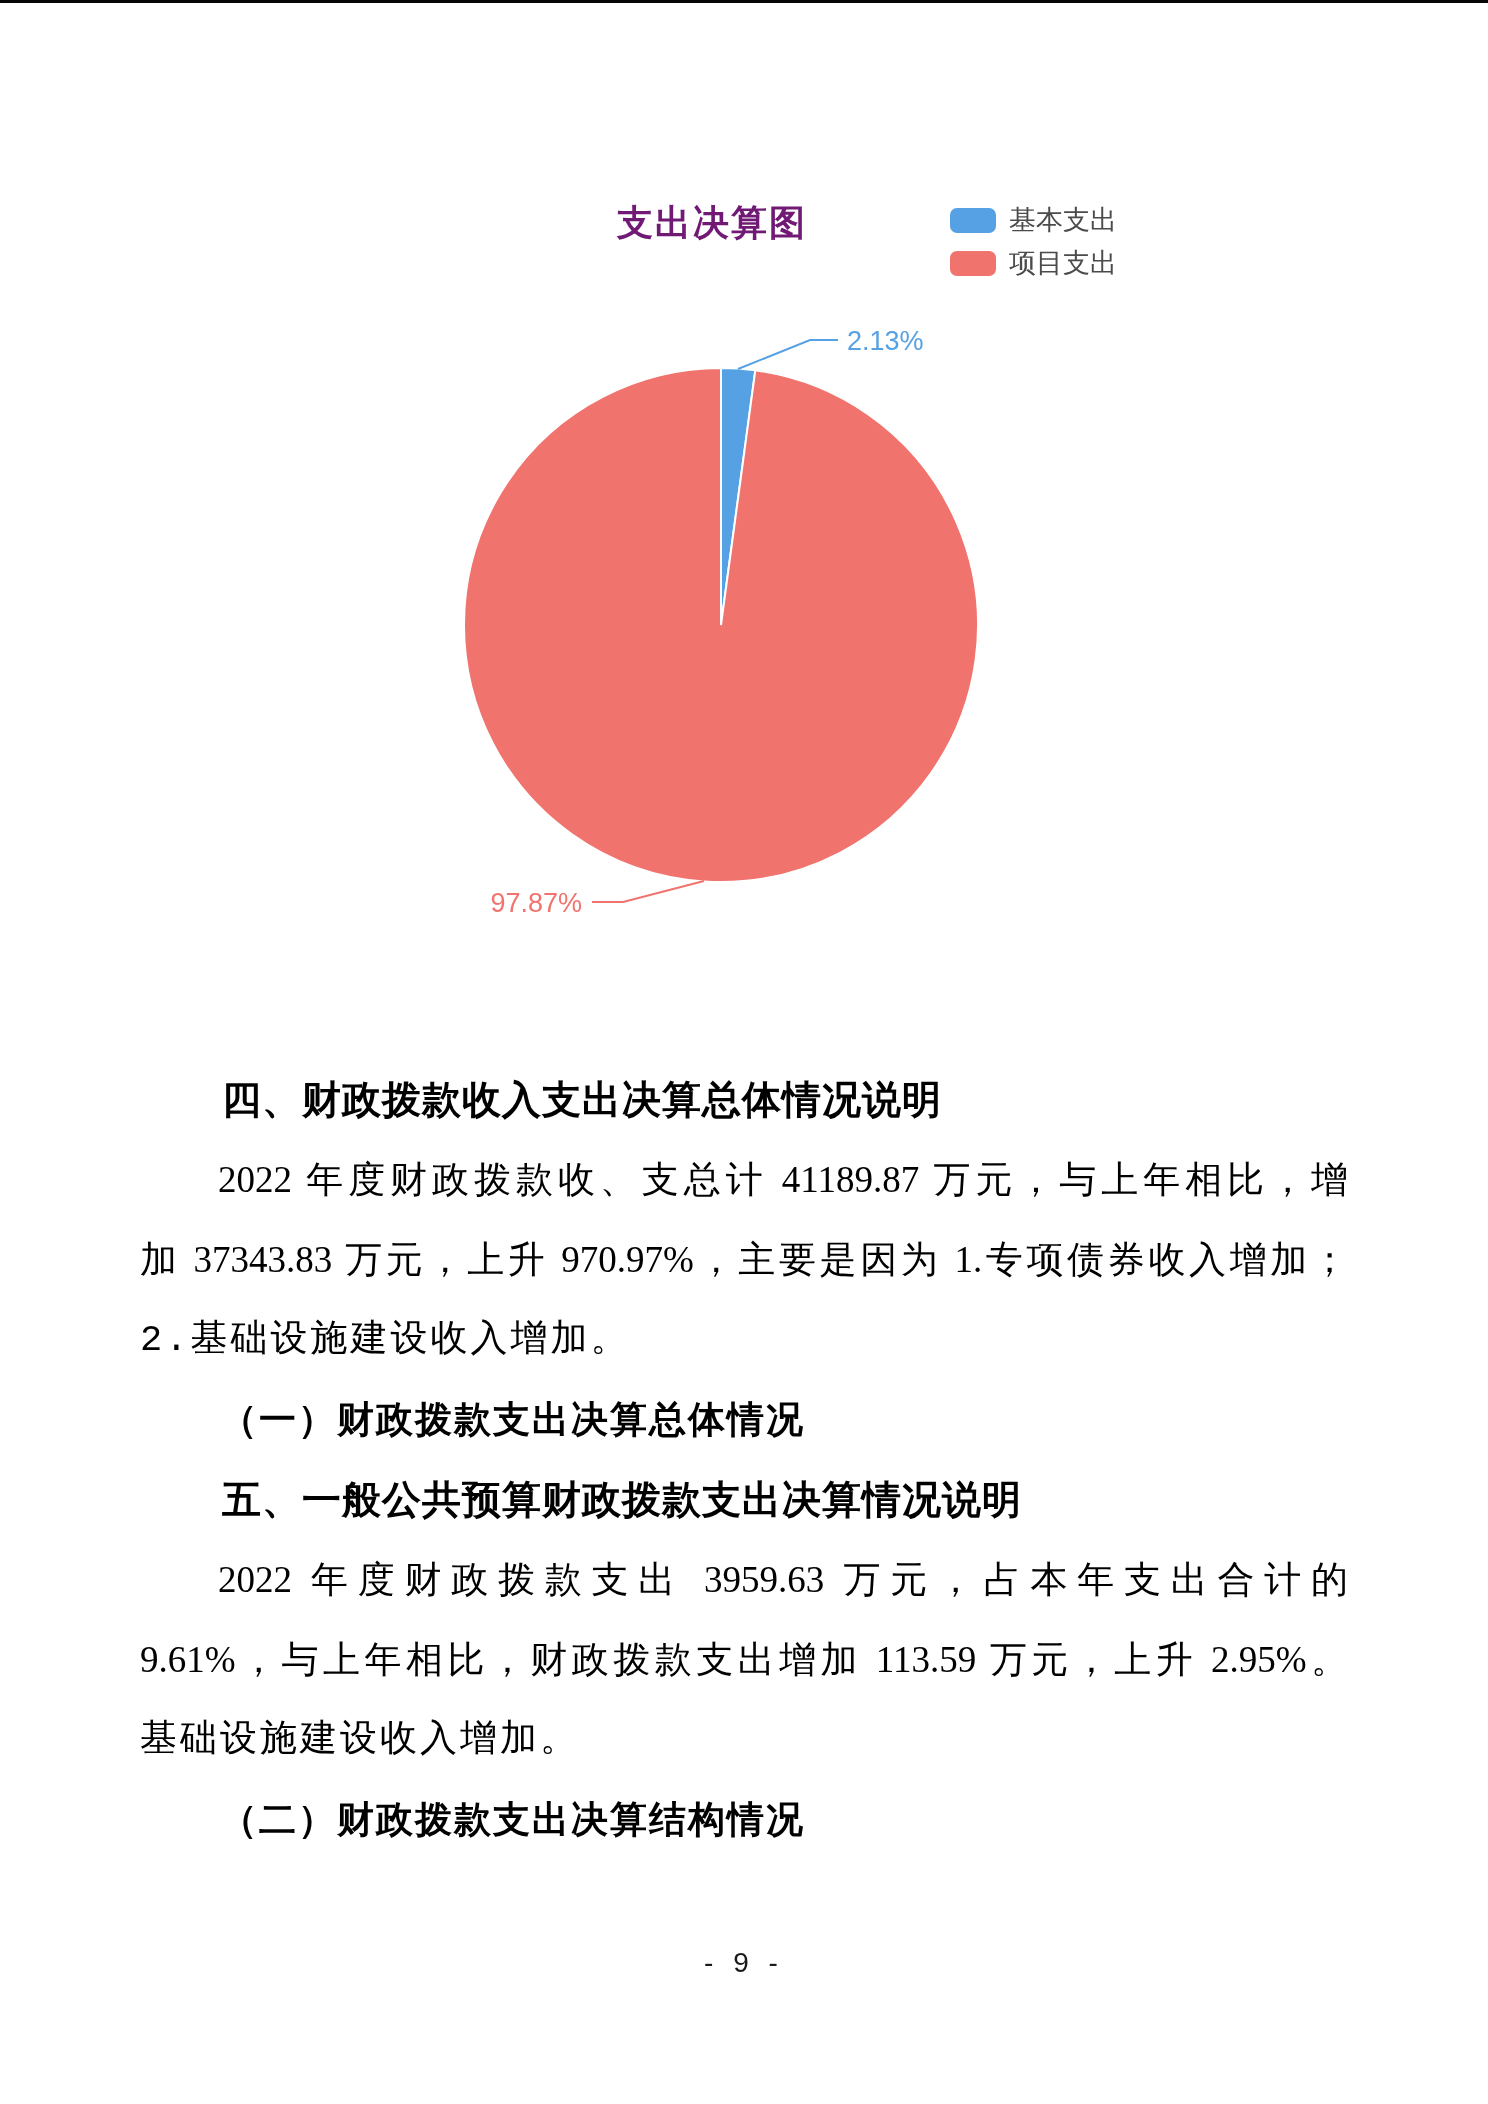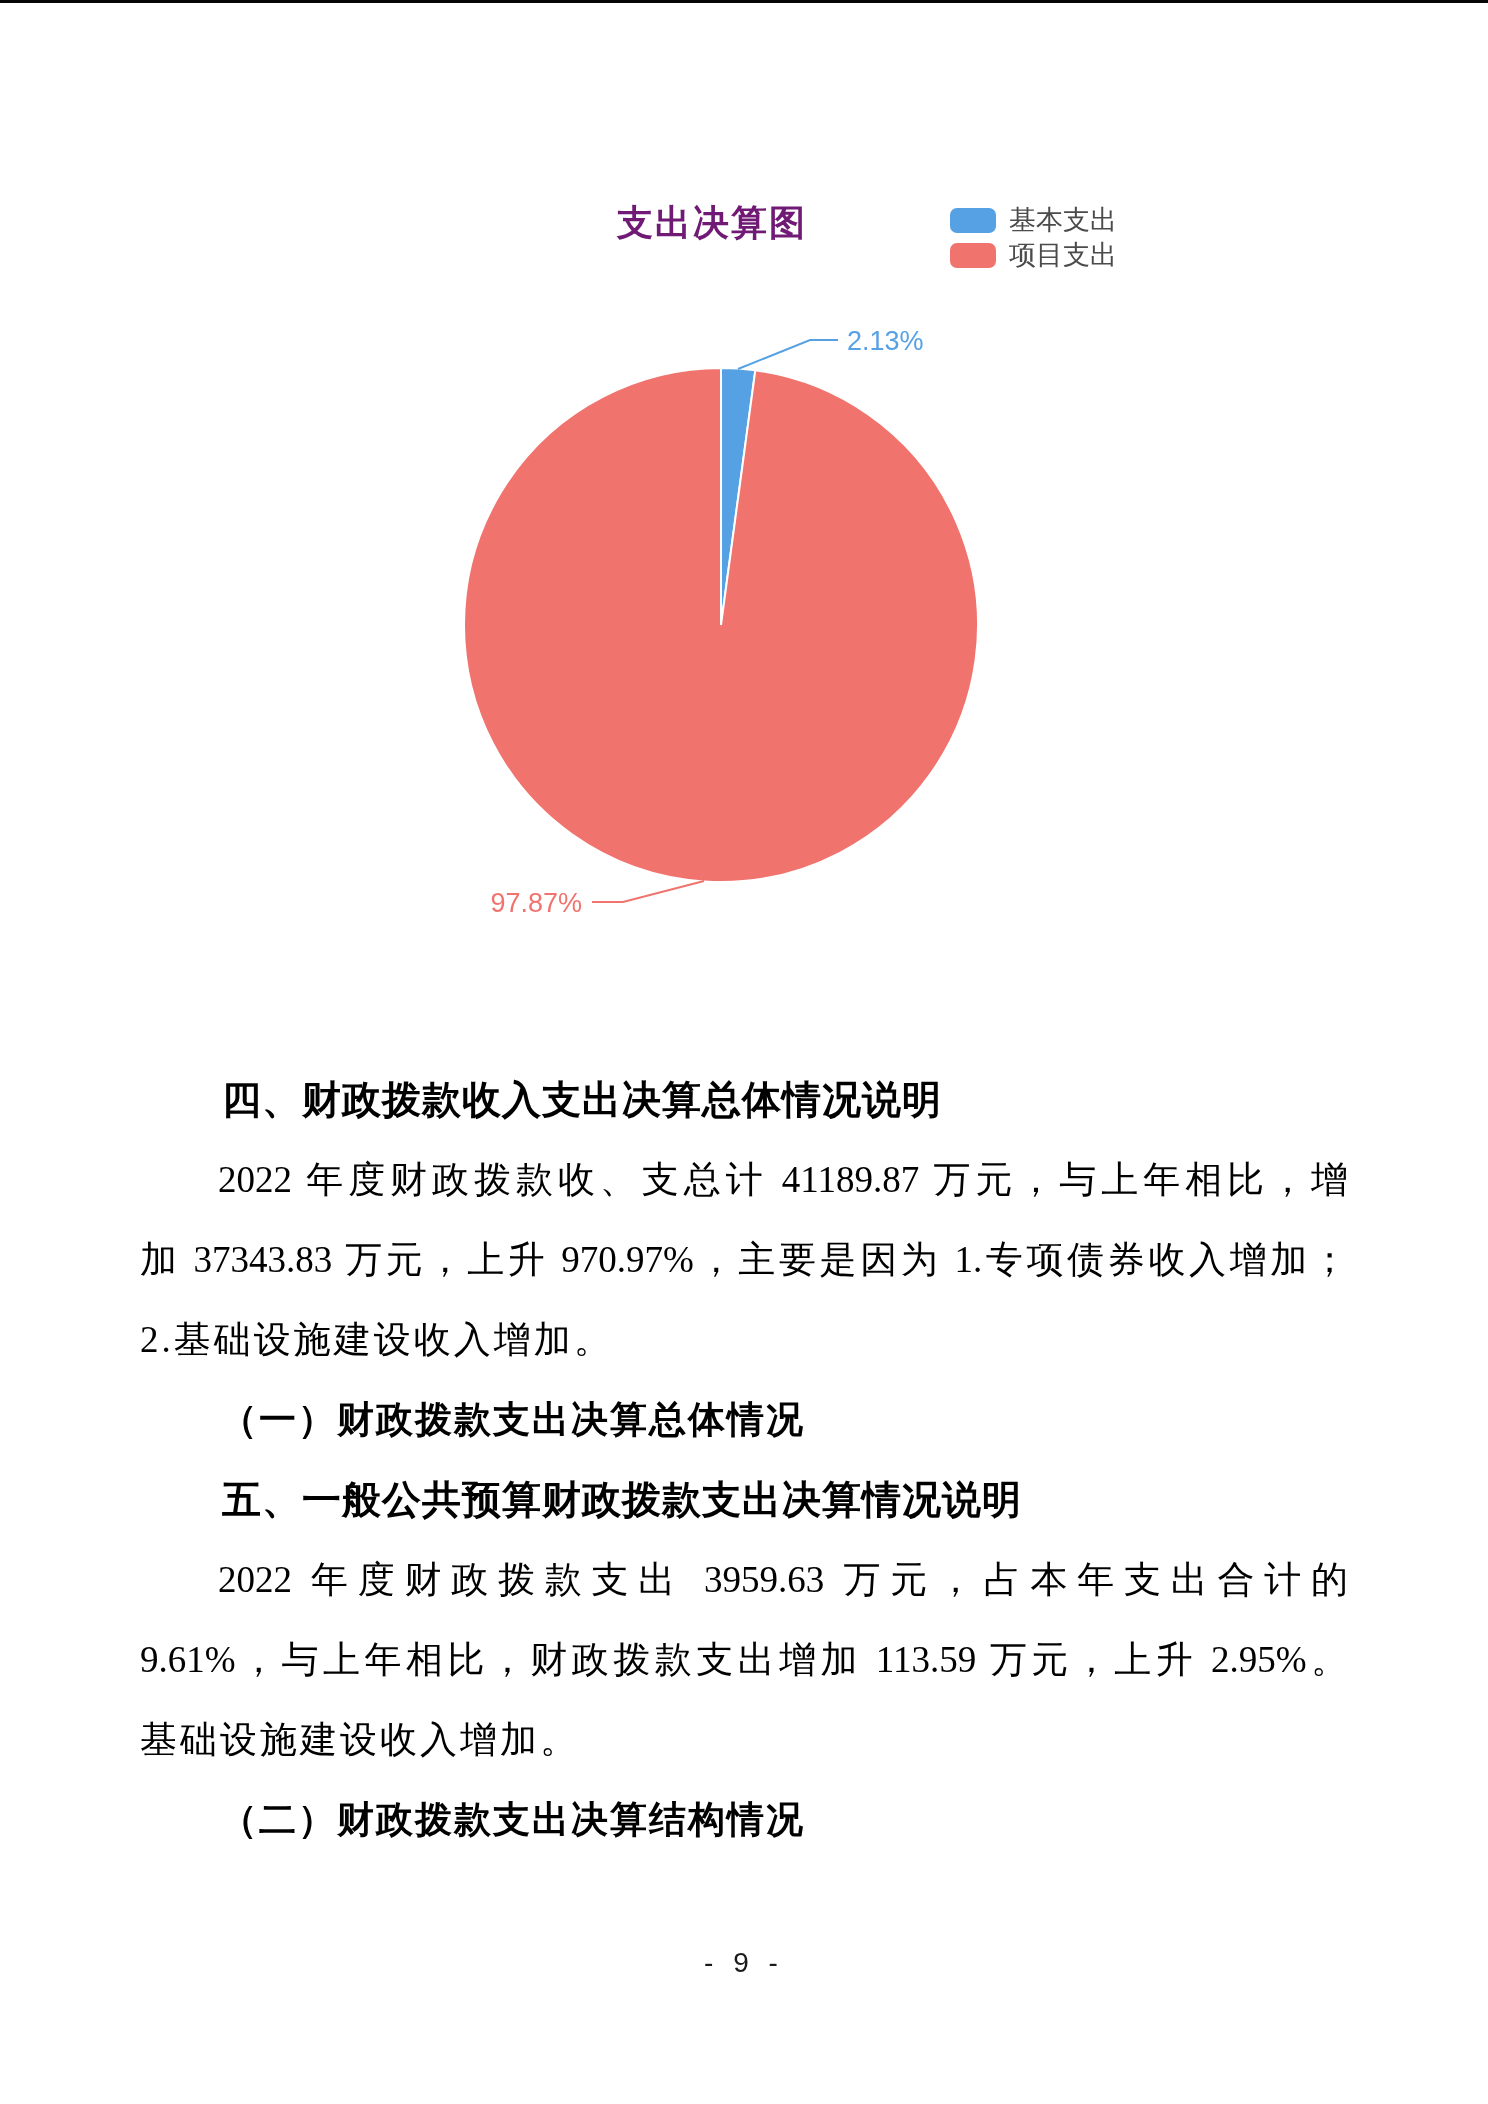--- a/index.html
+++ b/index.html
@@ -14,21 +14,21 @@
   
   .chart-title{
     position:absolute;left:0;top:196px;width:1424px;
     text-align:center;
     font-family:"Liberation Sans","DejaVu Sans",sans-serif;
     font-weight:bold;font-size:36px;color:#701a75;
     letter-spacing:2px;
   }
   .legend{
     position:absolute;left:950px;top:204px;
-    display:flex;flex-direction:column;gap:8px;
+    display:flex;flex-direction:column;gap:16px;
   }
   .legend-item{display:flex;align-items:center;gap:13px;cursor:default;}
   .legend-swatch{width:46px;height:25px;border-radius:7px;background:#ccc;}
   .legend-label{
     font-family:"Liberation Sans","DejaVu Sans",sans-serif;
     font-size:27px;color:#4b4b4b;line-height:27px;
   }
   #pie-svg{position:absolute;left:330px;top:240px;}
   .pie-label{
     font-family:"Liberation Sans","DejaVu Sans",sans-serif;
@@ -50,21 +50,21 @@
   .h-black{
     font-family:"Liberation Sans","DejaVu Sans",sans-serif;
     font-weight:bold;font-size:39px;
     margin-left:82px;letter-spacing:1px;
   }
   .h-kai{
     font-family:"Liberation Serif","DejaVu Serif",serif;
     font-weight:bold;font-size:37px;
     margin-left:80px;letter-spacing:2px;
   }
-  .plain{letter-spacing:3px;}
+  .plain{letter-spacing:3px;font-family:Liberation Mono, monospace;}
   .page-number{
     position:absolute;left:0;top:1944px;width:1488px;
     text-align:center;
     font-family:"Liberation Sans","DejaVu Sans",sans-serif;
     font-size:28px;color:#1a1a1a;letter-spacing:6px;
   }
 </style>
 </head>
 <body>
 

